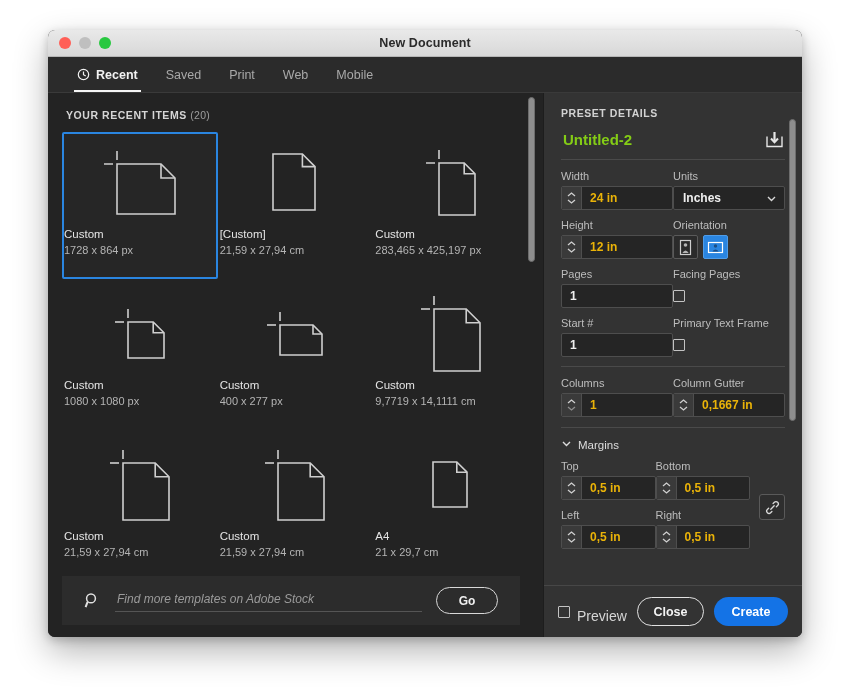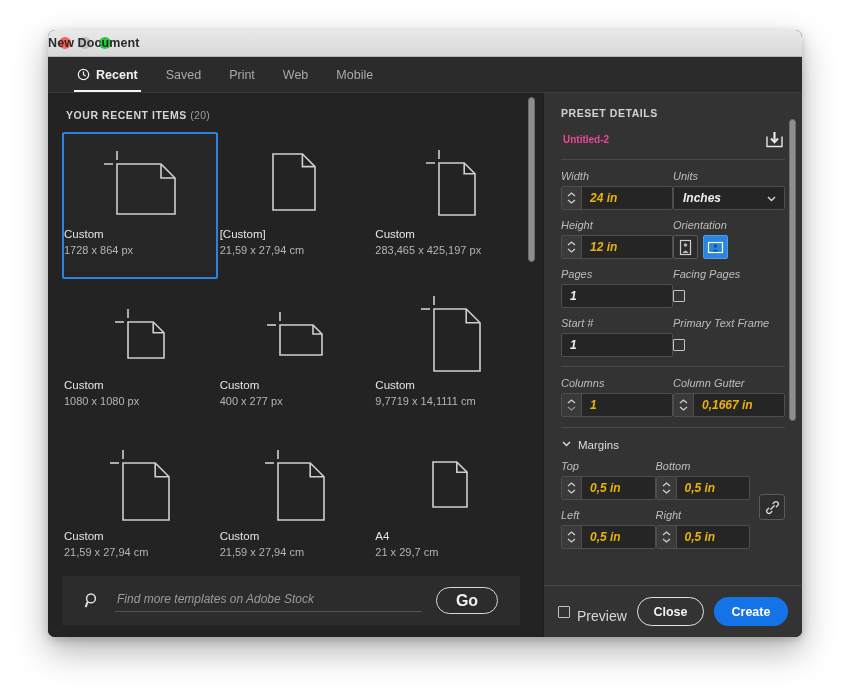--- a/index.html
+++ b/index.html
@@ -42,21 +42,21 @@
   }
   .traffic { display: flex; gap: 8px; margin-left: 11px; }
   .tl { width: 12px; height: 12px; border-radius: 50%; }
   .tl.red   { background: #ff5f57; }
   .tl.amber { background: #bfbfbf; }
   .tl.green { background: #28c840; }
 
   .win-title {
     position: absolute;
     left: 0; right: 0;
-    text-align: left;
+    text-align: center;
     font-size: 12.5px;
     font-weight: bold;
     color: #2b2b2b;
     letter-spacing: 0.1px;
   }
 
   
   .tabbar {
     height: 36px;
     background: #2b2b2b;
@@ -184,21 +184,21 @@
     outline: none;
   }
   .search-field::placeholder { color: #9b9b9b; font-style: italic; opacity: 1; }
   .go-btn {
     width: 62px; height: 27px;
     border: 1.3px solid #d8d8d8;
     border-radius: 14px;
     background: transparent;
     color: #f0f0f0;
     font-family: "Liberation Sans", sans-serif;
-    font-size: 16px;
+    font-size: 12px;
     font-weight: bold;
     cursor: default;
   }
 
   
   .scroll-track {
     position: absolute;
     width: 9px;
     border-radius: 5px;
   }
@@ -221,29 +221,29 @@
   }
   .preset-row {
     display: flex;
     align-items: center;
     gap: 10px;
     padding-bottom: 9px;
     border-bottom: 1px solid #4a4a4a;
   }
   .preset-name {
     flex: 1;
-    font-size: 10px;
-    font-weight: bold;
-    color: #ec4899;
+    font-size: 15px;
+    font-weight: bold;
+    color: #84cc16;
     padding-left: 2px;
   }
   .save-ic { width: 21px; height: 21px; flex: 0 0 auto; }
 
   .fields { padding-top: 10px; }
-  .frow { display: flex; margin-bottom: 9px; font-style: italic; }
+  .frow { display: flex; margin-bottom: 9px; }
   .fcol { flex: 1; min-width: 0; }
   .flabel {
     font-size: 11px;
     color: #bdbdbd;
     margin-bottom: 4px;
     display: block;
   }
 
   .stepper {
     display: flex;

